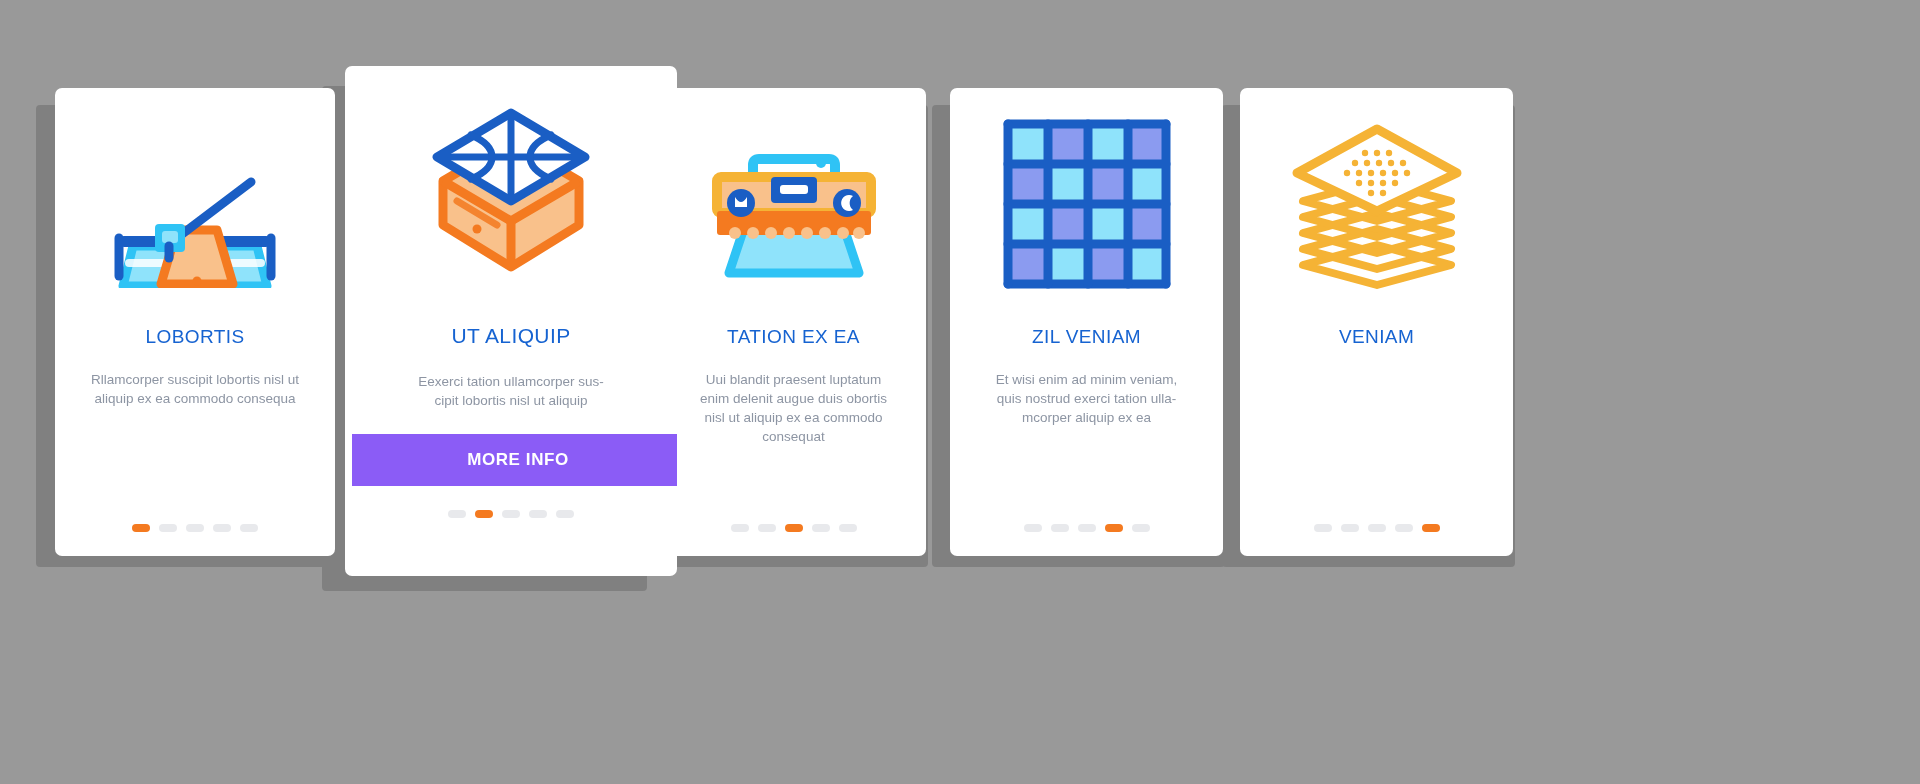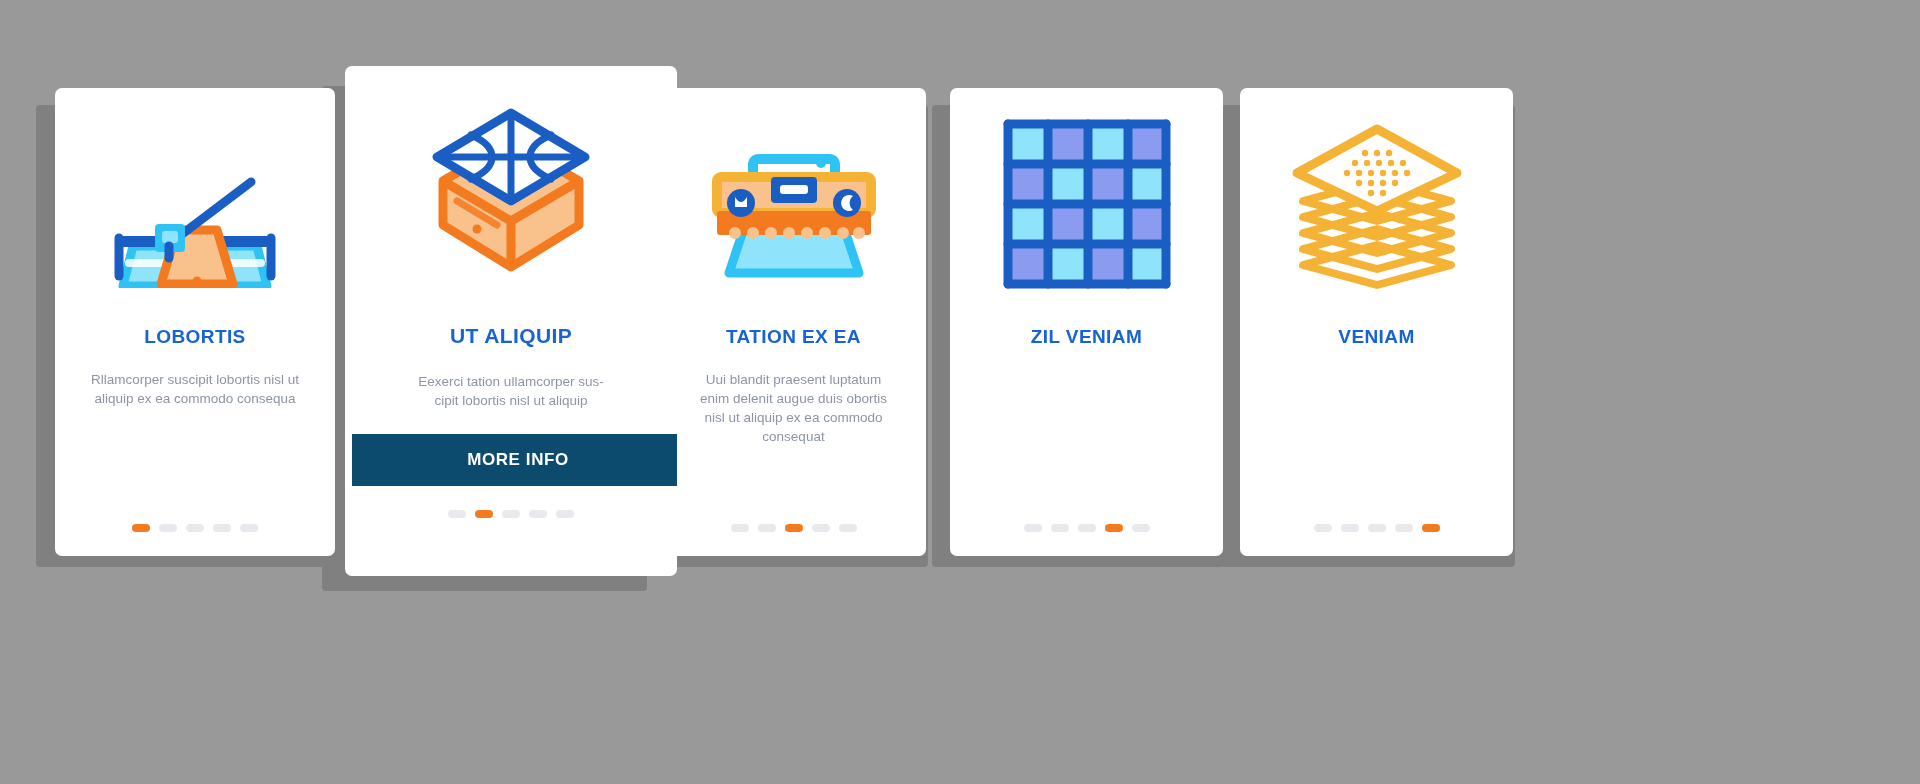--- a/index.html
+++ b/index.html
@@ -59,42 +59,42 @@
     flex: 0 0 auto;
   }
   .c1 .icon-wrap { height: 230px; }
   .c2 .icon-wrap { height: 250px; }
   .c3 .icon-wrap { height: 230px; }
   .c4 .icon-wrap { height: 230px; }
   .c5 .icon-wrap { height: 230px; }
 
   .card-title {
     color: #1663d1;
-    font-weight: bold;
+    font-weight: normal;
     font-size: 19px;
     letter-spacing: 0.4px;
     text-align: center;
     margin-top: 8px;
   }
   .c2 .card-title { font-size: 21px; }
 
   .card-desc {
     color: #8d95a3;
     font-size: 13.5px;
     line-height: 19px;
     text-align: center;
     margin-top: 22px;
     padding: 0 16px;
     max-width: 240px;
   }
   .c2 .card-desc { margin-top: 24px; max-width: 235px; }
 
   .cta {
     width: 100%;
-    background: #0c4a6e;
+    background: #8b5cf6;
     color: #ffffff;
     font-weight: bold;
     font-size: 17px;
     letter-spacing: 0.6px;
     text-align: center;
     padding: 16px 0;
     margin-top: auto;
     border: none;
     cursor: pointer;
     margin-left: 14px;
@@ -270,20 +270,21 @@
           <rect x="94" y="134" width="36" height="36" fill="#8b9bf0"></rect>
           <rect x="134" y="134" width="36" height="36" fill="#8fe3fb"></rect>
         </g>
         <g stroke="#1a5ec4" stroke-width="9" fill="none" stroke-linecap="round">
           <path d="M10 10 L168 10 M10 50 L168 50 M10 90 L168 90 M10 130 L168 130 M10 170 L168 170"></path>
           <path d="M10 10 L10 170 M50 10 L50 170 M90 10 L90 170 M130 10 L130 170 M168 10 L168 170"></path>
         </g>
       </svg>
     </div>
     <div class="card-title">ZIL VENIAM</div>
+    <div class="card-desc">Et wisi enim ad minim veniam, quis nostrud exerci tation ulla-mcorper aliquip ex ea</div>
     <div class="dots">
       <div class="dot"></div>
       <div class="dot"></div>
       <div class="dot"></div>
       <div class="dot active"></div>
       <div class="dot"></div>
     </div>
   </div>
 
   <div class="card c5" style="z-index:3">

